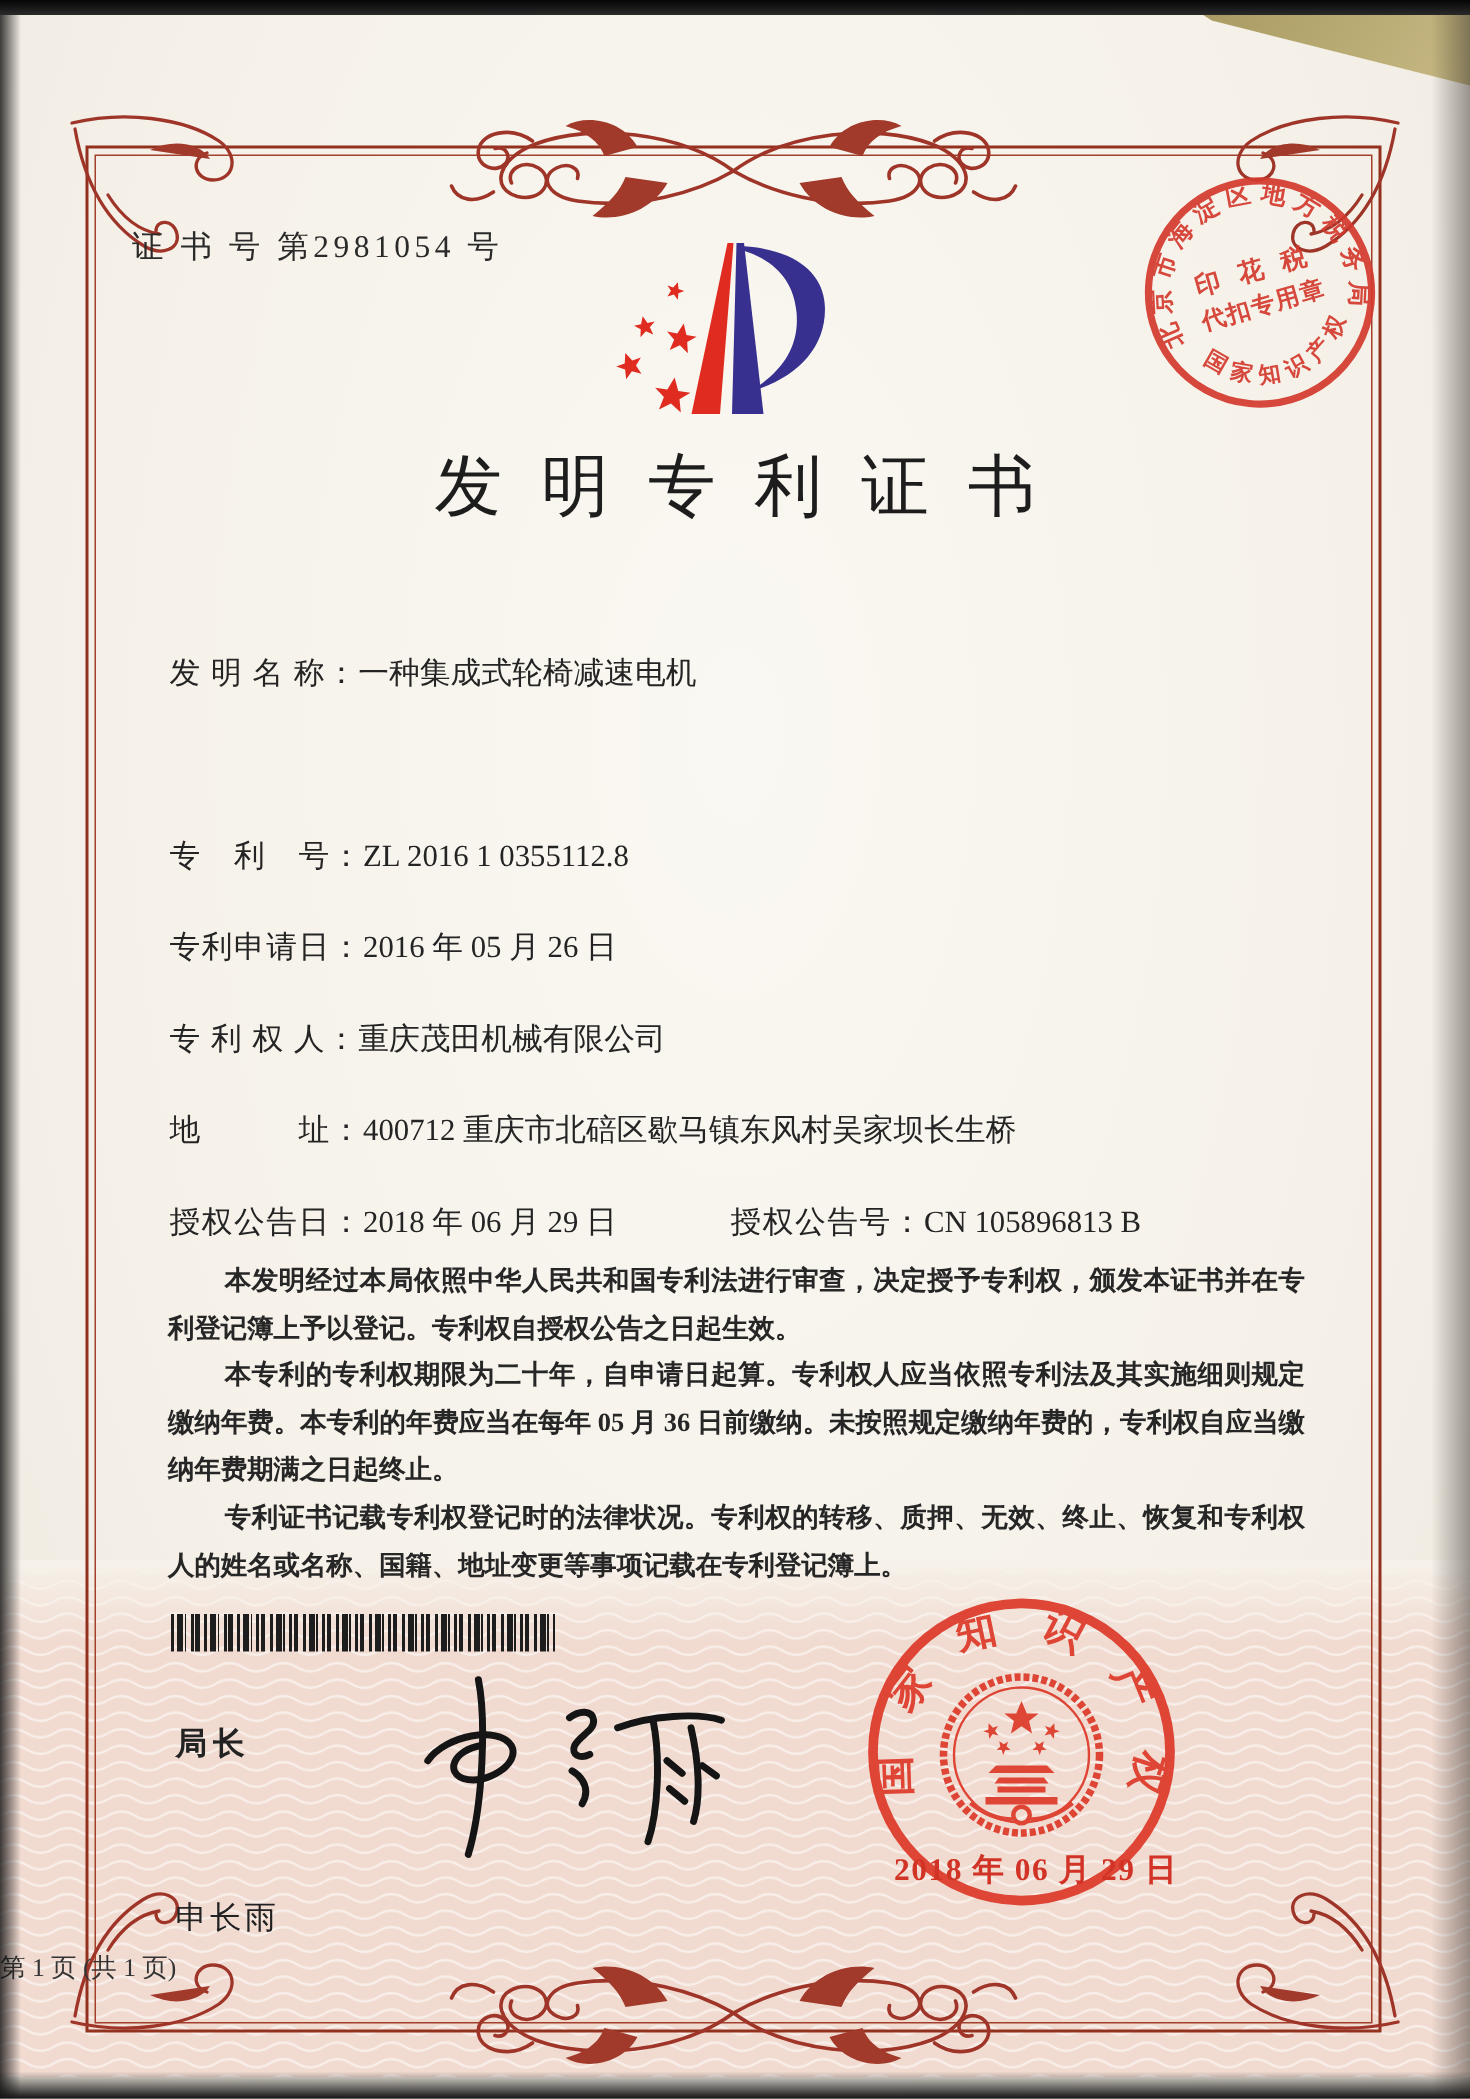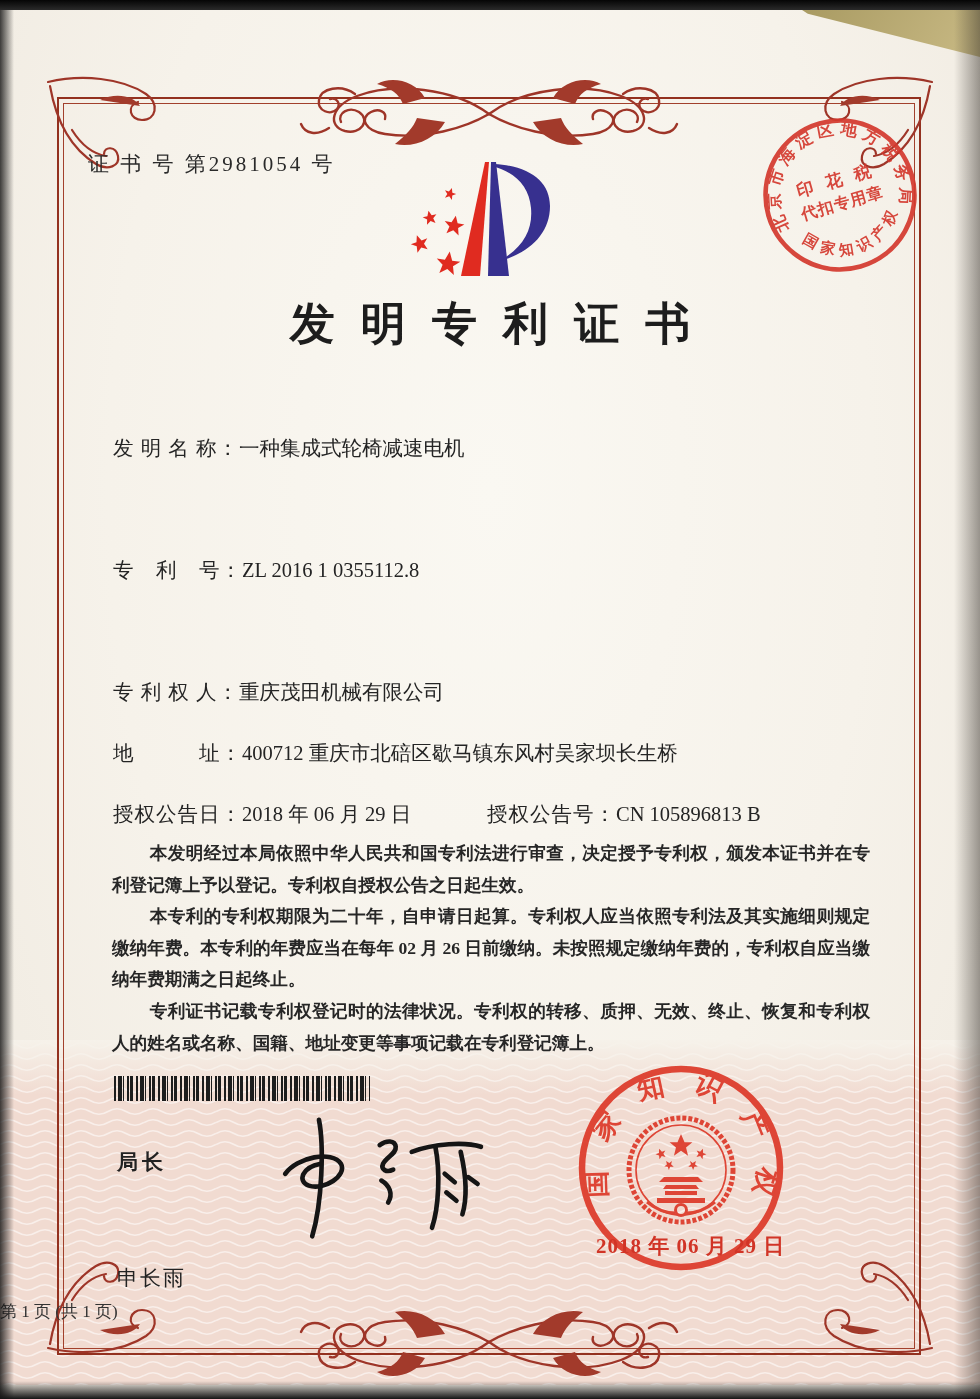--- a/index.html
+++ b/index.html
@@ -22,21 +22,21 @@
   .pink-band{position:absolute;left:0;top:1040px;width:980px;height:345px;z-index:1;}
   .pink-fade{position:absolute;left:0;top:1040px;width:980px;height:55px;background:linear-gradient(#f6f2ea,rgba(246,242,234,0));z-index:2;}
   
   .frame{position:absolute;left:57px;top:97px;width:860px;height:1254px;border:2px solid #93311f;z-index:3;}
   .frame::before{content:"";position:absolute;inset:4px;border:1px solid #a2402c;}
   .orn{position:absolute;z-index:4;}
   
   .cert-no{position:absolute;left:88px;top:150px;font-size:21px;letter-spacing:3px;color:#2a2a2a;z-index:5;}
   .logo{position:absolute;left:388px;top:148px;z-index:5;}
   .tax-stamp{position:absolute;left:752px;top:110px;transform:rotate(-16deg);opacity:.92;z-index:6;}
-  .title{position:absolute;left:0;top:294px;width:100%;text-align:center;font-size:45px;font-weight:700;
+  .title{position:absolute;left:0;top:294px;width:100%;text-align:center;font-size:45px;font-weight:400;
     letter-spacing:.58em;text-indent:.58em;color:#1d1d1d;z-index:5;}
   
   .field-row{position:absolute;left:113px;width:800px;font-size:20.5px;color:#242424;white-space:nowrap;z-index:5;}
   .field-row .lbl{letter-spacing:1px;}
   .grant-no{position:absolute;left:374px;top:0;}
   
   .body-text{position:absolute;left:112px;top:838px;width:758px;font-size:17.6px;line-height:31.6px;
     text-align:justify;color:#262626;z-index:5;font-weight:bold;}
   .body-text p{margin:0;text-indent:2.15em;}
   
@@ -154,36 +154,39 @@
   </svg>
 
   <div class="title">发明专利证书</div>
 
   <div class="field-row" style="top:434px">
     <span class="lbl">发 明 名 称：</span><span>一种集成式轮椅减速电机</span>
   </div>
   <div class="field-row" style="top:556px">
     <span class="lbl">专　利　号：</span><span>ZL 2016 1 0355112.8</span>
   </div>
+  <div class="field-row" style="top:617px">
+    <span class="lbl">专利申请日：</span><span>2016 年 05 月 26 日</span>
+  </div>
   <div class="field-row" style="top:678px">
     <span class="lbl">专 利 权 人：</span><span>重庆茂田机械有限公司</span>
   </div>
   <div class="field-row" style="top:739px">
     <span class="lbl">地　　　址：</span><span>400712 重庆市北碚区歇马镇东风村吴家坝长生桥</span>
   </div>
   <div class="field-row" style="top:800px">
     <span class="lbl">授权公告日：</span><span>2018 年 06 月 29 日</span>
     <span class="grant-no">
       <span class="lbl">授权公告号：</span><span>CN 105896813 B</span>
     </span>
   </div>
 
   <div class="body-text">
     <p>本发明经过本局依照中华人民共和国专利法进行审查，决定授予专利权，颁发本证书并在专利登记簿上予以登记。专利权自授权公告之日起生效。</p>
-    <p>本专利的专利权期限为二十年，自申请日起算。专利权人应当依照专利法及其实施细则规定缴纳年费。本专利的年费应当在每年 02 月 26 日前缴纳。未按照规定缴纳年费的，专利权自应当缴纳年费期满之日起终止。</p>
+    <p>本专利的专利权期限为二十年，自申请日起算。专利权人应当依照专利法及其实施细则规定缴纳年费。本专利的年费应当在每年 05 月 36 日前缴纳。未按照规定缴纳年费的，专利权自应当缴纳年费期满之日起终止。</p>
     <p>专利证书记载专利权登记时的法律状况。专利权的转移、质押、无效、终止、恢复和专利权人的姓名或名称、国籍、地址变更等事项记载在专利登记簿上。</p>
   </div>
 
   <div class="barcode"></div>
 
   <div class="director-title">局长</div>
   <div class="director-name">申长雨</div>
 
   <svg class="signature" width="280" height="135" viewBox="0 0 280 160">
     <g fill="none" stroke="#151515" stroke-width="5.5" stroke-linecap="round" stroke-linejoin="round">

